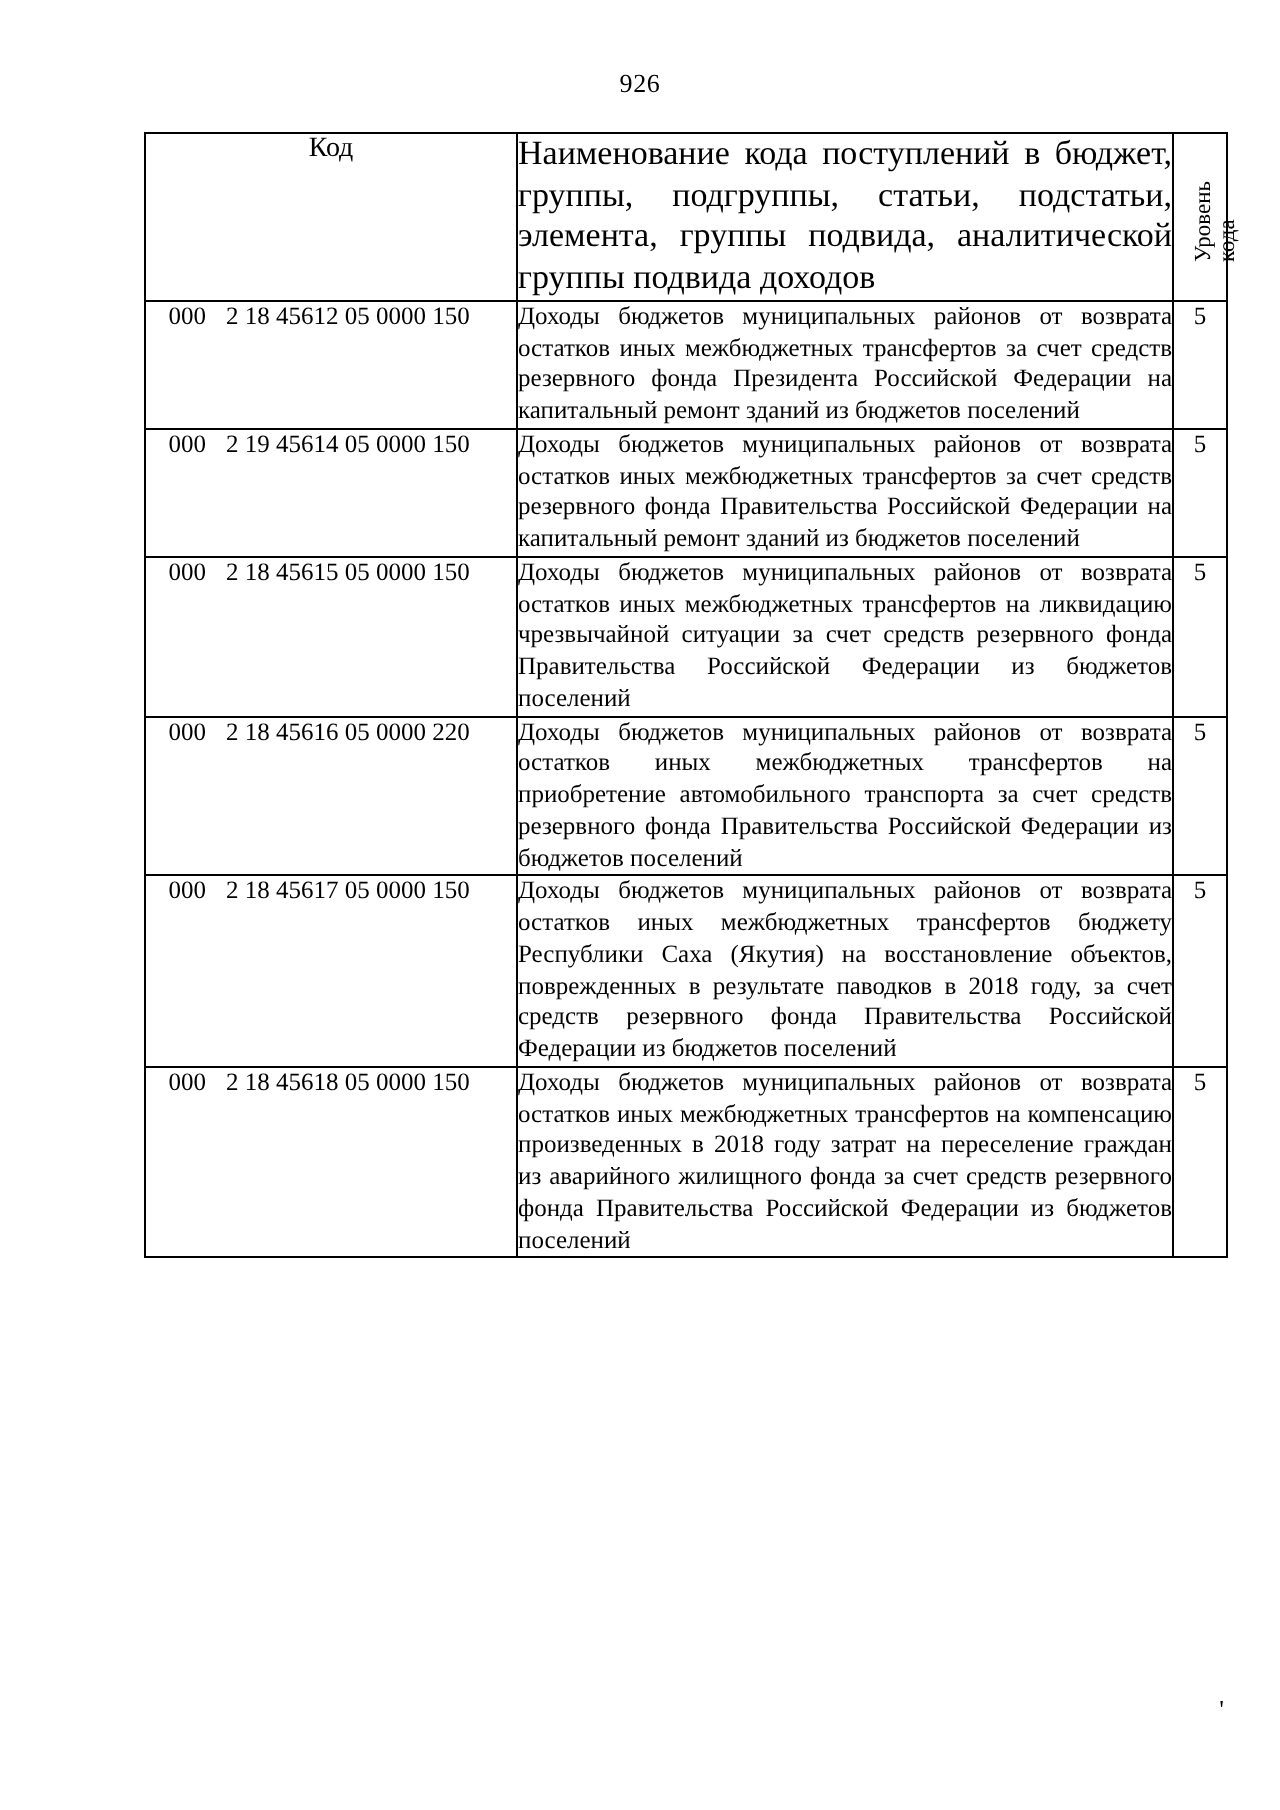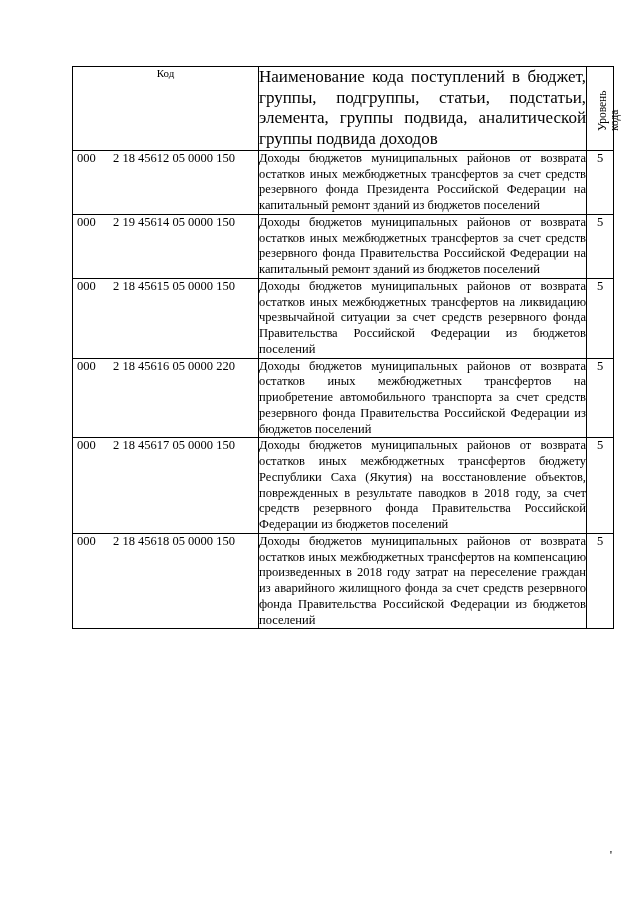--- a/index.html
+++ b/index.html
@@ -44,21 +44,21 @@
   table.doc td, table.doc th {
     border: 1px solid #000000;
     vertical-align: top;
     padding: 0;
   }
   
   .hdr-code {
     width: 185px;
     text-align: center;
     vertical-align: middle;
-    font-size: 11px;
+    font-size: 14px;
     padding: 6px 4px 8px 4px;
     height: 70px;
   }
   .hdr-name {
     width: 327px;
     font-size: 17px;
     line-height: 1.22;
     padding: 5px 6px 6px 6px;
     text-align: justify;
     text-justify: inter-word;
@@ -93,21 +93,21 @@
     font-size: 12.5px;
     padding: 5px 4px 4px 4px;
     white-space: nowrap;
   }
   .code-inner {
     display: flex;
     justify-content: flex-start;
     gap: 10px;
     padding-left: 4px;
   }
-  .code-zero { width: 26px; }
+  .code-zero { width: 26px; text-align: right; }
   .cell-name {
     font-size: 12.5px;
     line-height: 1.26;
     padding: 5px 6px 5px 6px;
     text-align: justify;
     text-justify: inter-word;
     margin-top: 48px;
   }
   .cell-level {
     font-size: 12.5px;
@@ -120,20 +120,21 @@
     bottom: 42px;
     font-size: 13px;
     color: #000;
   }
 </style>
 </head>
 <body>
 
 <div class="page">
 
+  <div class="page-number">926</div>
 
   <div class="table-wrap">
     <table class="doc">
       <tbody>
         <tr>
           <td class="hdr-code">Код</td>
           <td class="hdr-name">Наименование кода поступлений в бюджет, группы, подгруппы, статьи, подстатьи, элемента, группы подвида, аналитической группы подвида доходов</td>
           <td class="hdr-level">
             <div class="vert-label">
               <span class="vl1">Уровень</span>

